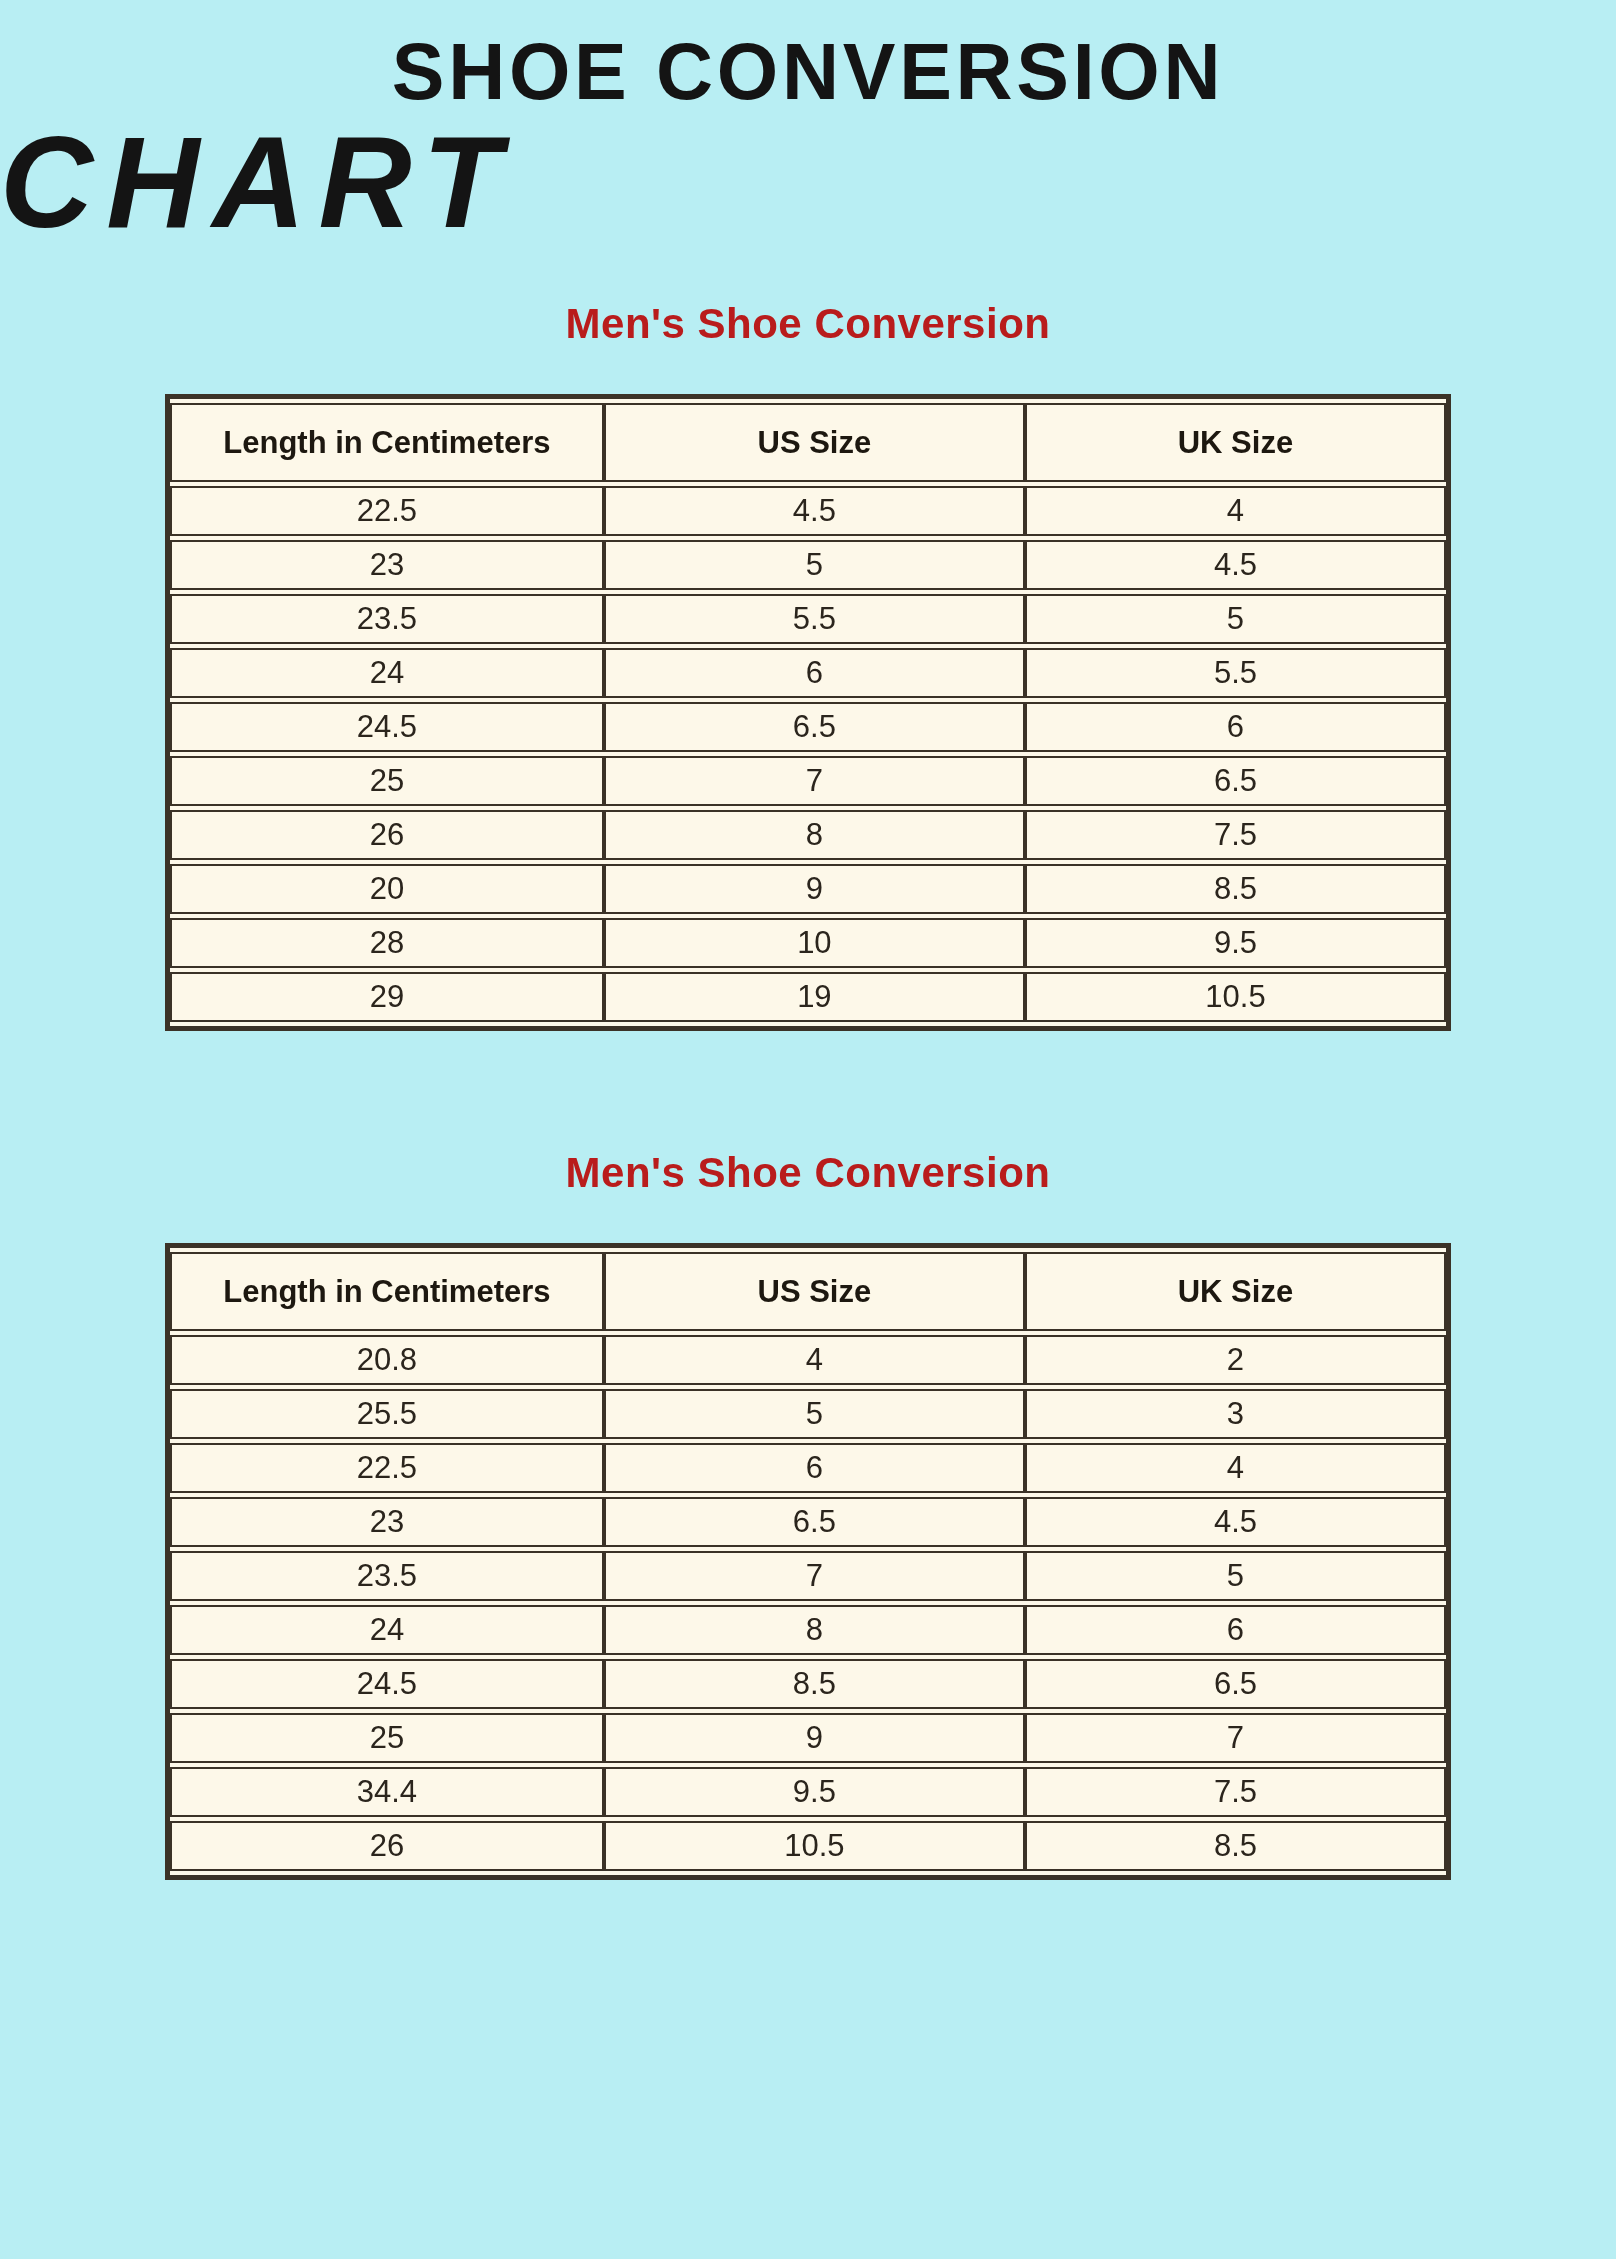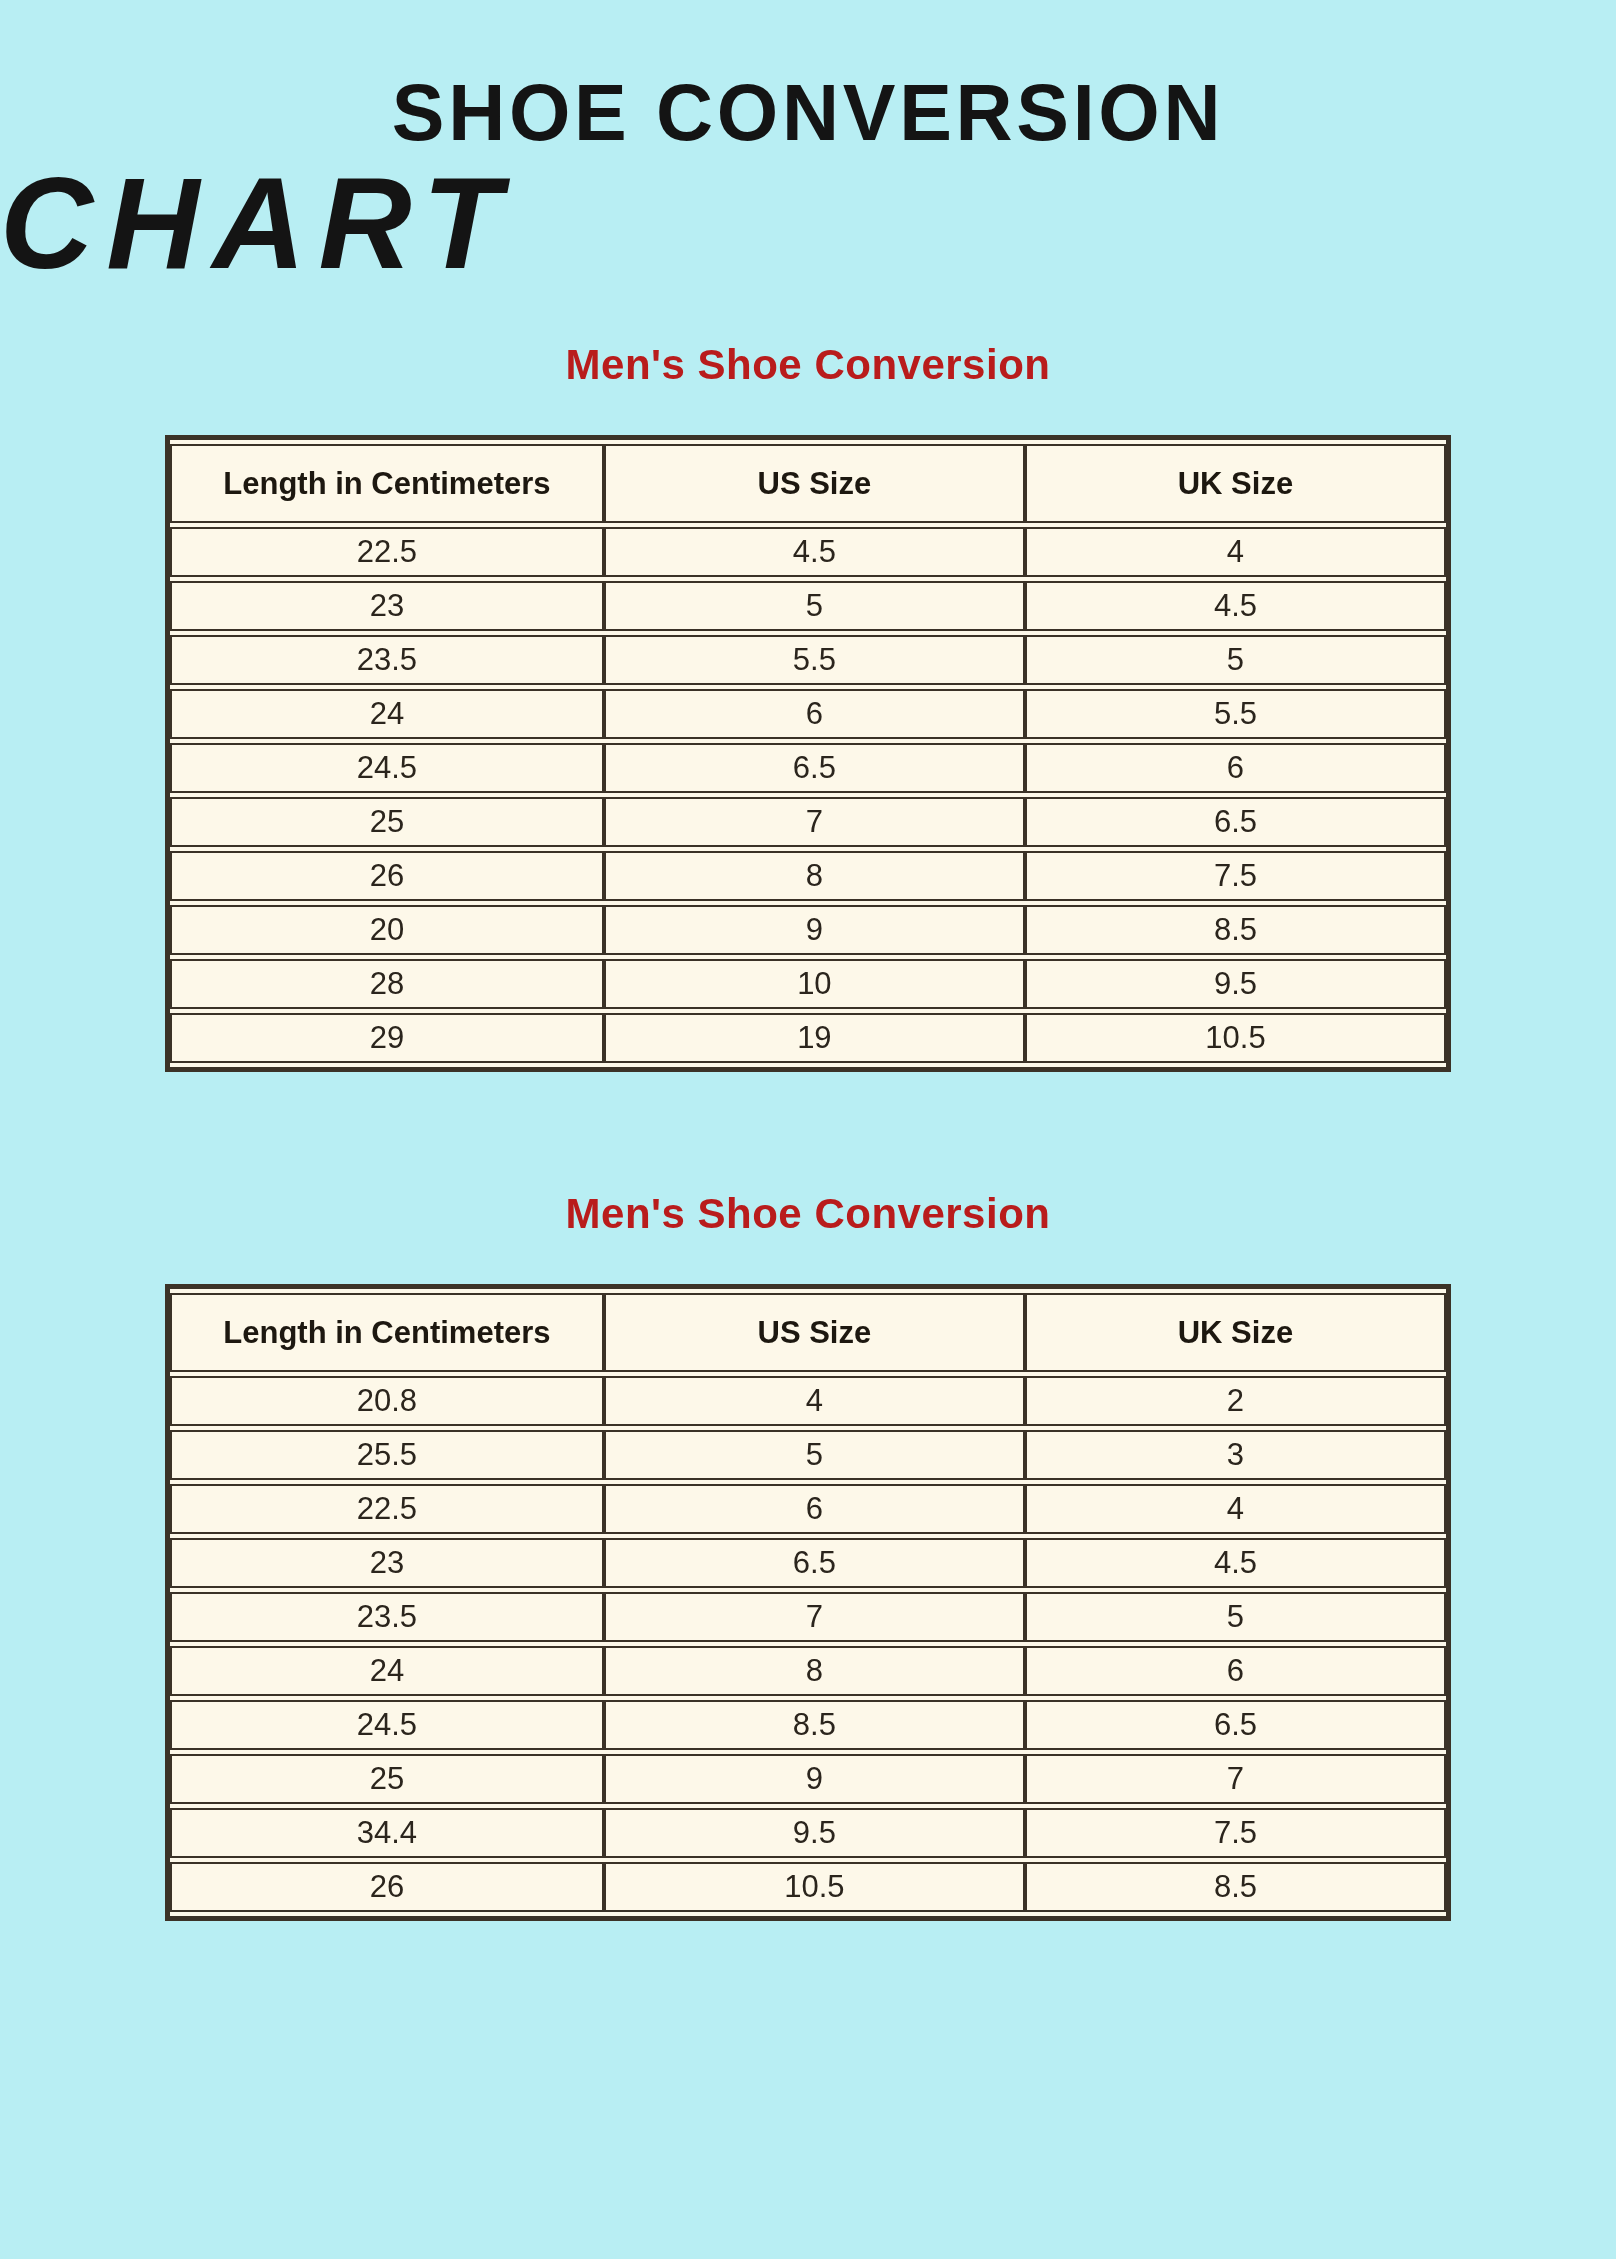--- a/index.html
+++ b/index.html
@@ -15,21 +15,21 @@
   }
   body {
     min-height: 2260px;
     background: var(--bg);
     font-family: "Liberation Sans", sans-serif;
     color: var(--title-text);
   }
   .page {
     width: 1616px;
     min-height: 2260px;
-    padding-top: 73px;
+    padding-top: 32px;
     overflow: hidden;
   }
   .title-line1 {
     text-align: center;
     font-size: 79px;
     font-weight: 800;
     letter-spacing: 3.7px;
     line-height: 1.0;
     color: var(--title-text);
   }

